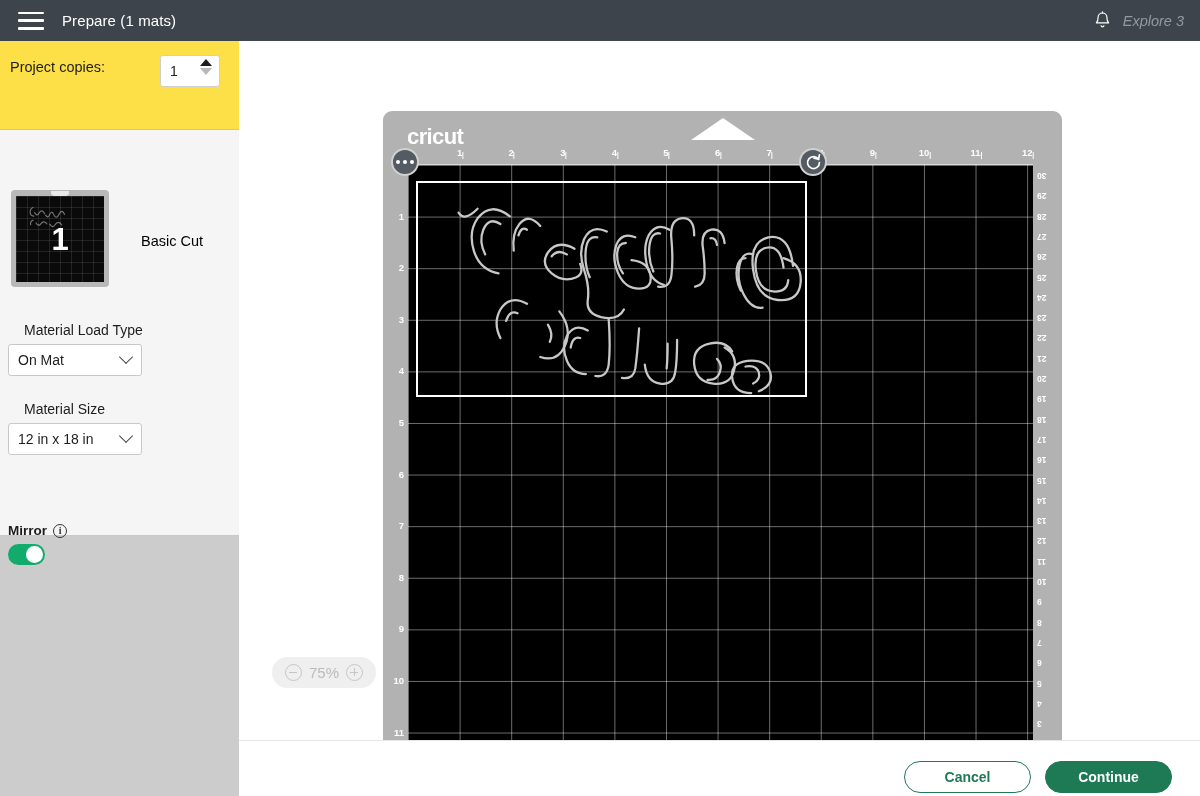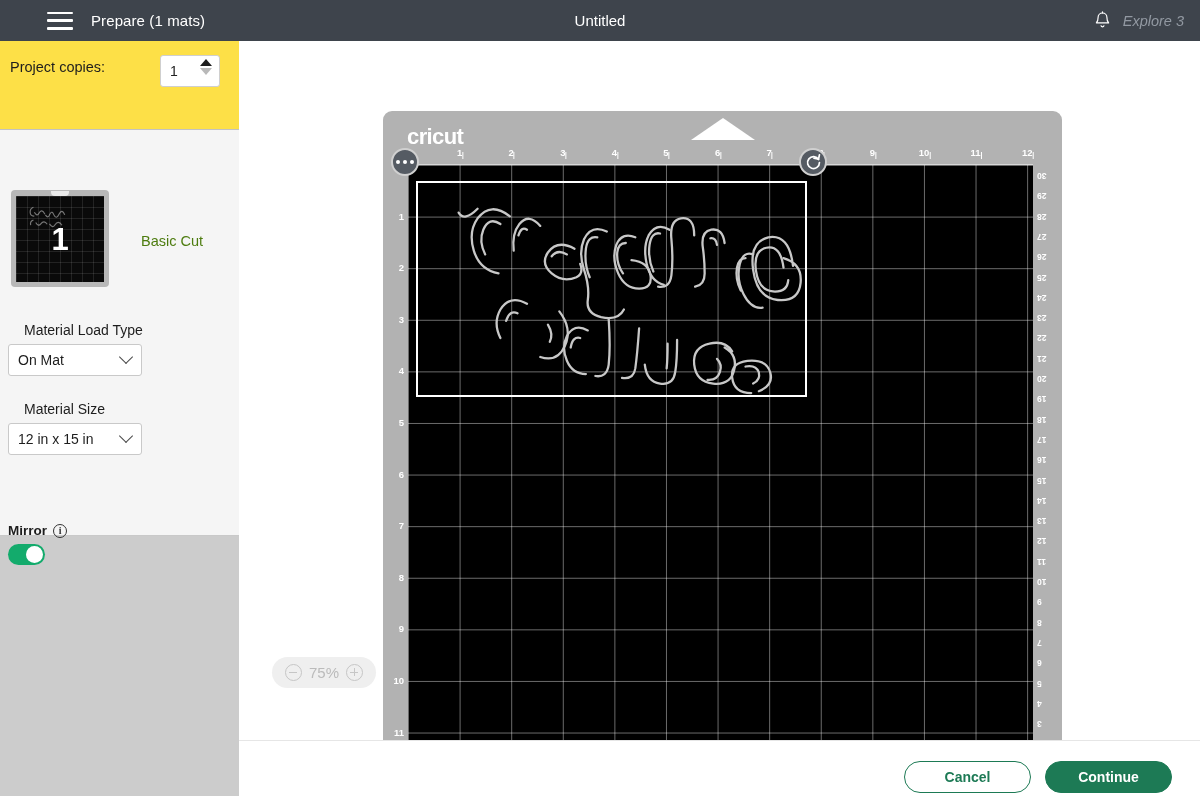--- a/index.html
+++ b/index.html
@@ -7,21 +7,21 @@
     width: 1200px; height: 796px;
     font-family: "Liberation Sans", sans-serif;
     background: #ffffff;
     overflow: hidden;
   }
   #app { position: relative; width: 1200px; height: 796px; }
 
   
   .header {
     position: absolute; top: 0; left: 0; width: 1200px; height: 41px;
-    background: #3e444c; display: flex; align-items: center; padding-left: 29px;
+    background: #3e444c; display: flex; align-items: center;
   }
   .hamburger {
     width: 26px; height: 18px; margin-left: 18px;
     display: flex; flex-direction: column; justify-content: space-between;
     cursor: pointer;
   }
   .hamburger i { display: block; height: 2.5px; background: #ffffff; border-radius: 1px; }
   .header-title {
     margin-left: 18px; color: #ffffff; font-size: 15px; letter-spacing: .1px;
   }
@@ -88,21 +88,21 @@
   .mat-thumb-art {
     position: absolute; top: 6px; left: 5px; width: 46px; height: 28px;
     opacity: .55;
   }
   .mat-thumb-num {
     position: absolute; top: 50%; left: 50%; transform: translate(-50%,-50%);
     color: #ffffff; font-size: 31px; font-weight: bold; line-height: 1;
   }
   .basic-cut {
     position: absolute; top: 103px; left: 141px;
-    font-size: 14.5px; color: #4d7c0f;
+    font-size: 14.5px; color: #000000;
   }
   .field-label {
     position: absolute; left: 8px; font-size: 14px; color: #1d1d1d; margin-left: 16px;
   }
   .select-box {
     position: absolute; left: 8px; width: 134px; height: 32px;
     background: #ffffff; border: 1px solid #c9c9c9; border-radius: 3px;
     display: flex; align-items: center; cursor: pointer;
   }
   .select-value { margin-left: 9px; font-size: 14px; color: #1d1d1d; }
@@ -229,21 +229,20 @@
 
 <div id="app">
 
   <div class="header">
     <div class="hamburger">
       <i></i>
         <i></i>
         <i></i>
     </div>
     <div class="header-title">Prepare (1 mats)</div>
-    <div class="doc-title">Untitled</div>
     <div class="header-right">
       <svg class="bell" viewBox="0 0 20 22">
         <path d="M10 2.2c-3 0-5.2 2.3-5.2 5.2 0 4.4-1.3 5.6-2 6.4h14.4c-.7-.8-2-2-2-6.4 0-2.9-2.2-5.2-5.2-5.2z" fill="none" stroke="#ffffff" stroke-width="1.4" stroke-linejoin="round"></path>
         <path d="M8.3 17.2a1.8 1.8 0 0 0 3.4 0" fill="none" stroke="#ffffff" stroke-width="1.4" stroke-linecap="round"></path>
         <path d="M10 2.2V.9" stroke="#ffffff" stroke-width="1.4" stroke-linecap="round"></path>
       </svg>
       <span class="explore-label">Explore 3</span>
     </div>
   </div>
 
@@ -285,21 +284,21 @@
       <div class="basic-cut">Basic Cut</div>
 
       <div class="field-label" style="top:192px;">Material Load Type</div>
       <div class="select-box" style="top:214px;">
         <span class="select-value">On Mat</span>
         <span class="chev"></span>
       </div>
 
       <div class="field-label" style="top:271px;">Material Size</div>
       <div class="select-box" style="top:293px;">
-        <span class="select-value">12 in x 15 in</span>
+        <span class="select-value">12 in x 18 in</span>
         <span class="chev"></span>
       </div>
 
       <div class="mirror-row">
         <span class="mirror-label">Mirror</span>
         <span class="info-icon">i</span>
       </div>
       <div class="toggle">
         <span class="toggle-knob"></span>
       </div>

